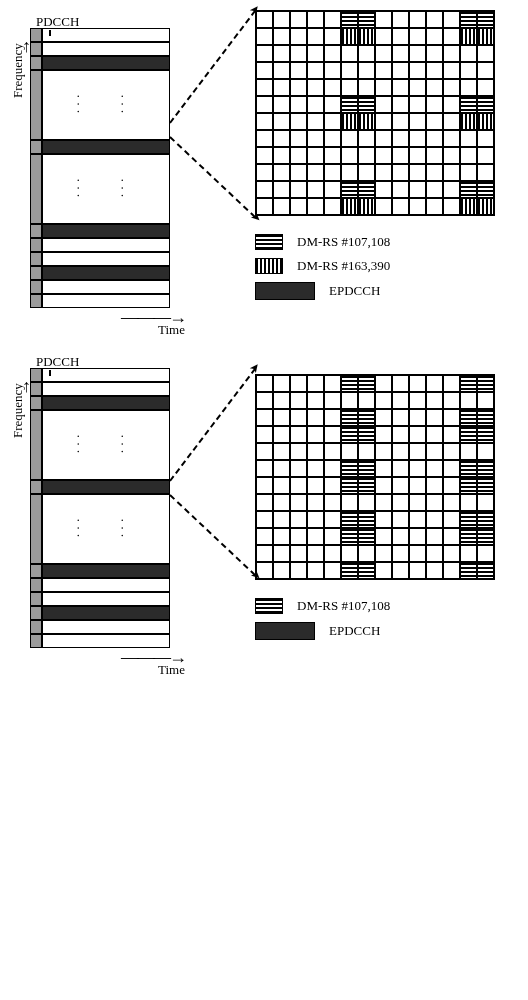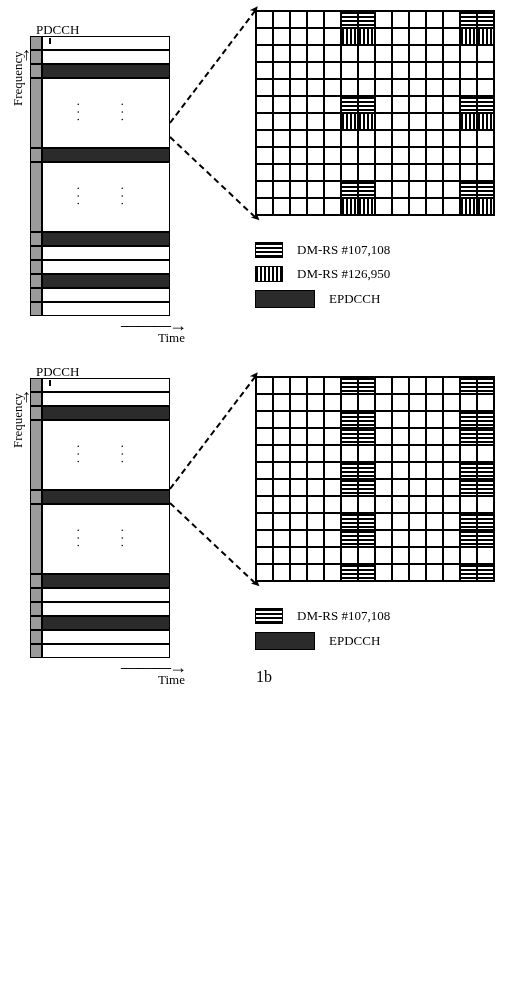--- a/index.html
+++ b/index.html
@@ -131,21 +131,21 @@
       to bottom, #000 0 2px, #fff 2px 4px
     );
   }
   .cell.v-stripe {
     background: repeating-linear-gradient(
       to right, #000 0 2px, #fff 2px 4px
     );
   }
   
   .legend {
-    margin-top: 26px;
+    margin-top: 18px;
     margin-left: 0px;
   }
   .legend-row {
     display: flex;
     align-items: center;
     gap: 14px;
     margin-bottom: 8px;
     font-size: 13px;
   }
   .swatch {
@@ -408,21 +408,21 @@
           <div class="cell v-stripe"></div>
           <div class="cell v-stripe"></div>
         </div>
       <div class="legend" id="legend-a">
           <div class="legend-row">
             <div class="swatch h-stripe"></div>
             <span>DM-RS #107,108</span>
           </div>
           <div class="legend-row">
             <div class="swatch v-stripe"></div>
-            <span>DM-RS #126,950</span>
+            <span>DM-RS #163,390</span>
           </div>
           <div class="legend-row">
             <div class="swatch solid"></div>
             <span>EPDCCH</span>
           </div>
         </div>
     </div>
   </div>
 <div class="connector" style="left: 160px; top: 112px; width: 140.602px; transform: rotate(-52.8041deg);">
       <span style="position: absolute; right: -6px; top: -9px; font-size: 12px;">➤</span>
@@ -680,20 +680,19 @@
             <div class="swatch h-stripe"></div>
             <span>DM-RS #107,108</span>
           </div>
           <div class="legend-row">
             <div class="swatch solid"></div>
             <span>EPDCCH</span>
           </div>
         </div>
     </div>
   </div>
-  <div class="fig-label">1b</div>
 <div class="connector" style="left: 160px; top: 112px; width: 140.602px; transform: rotate(-52.8041deg);">
       <span style="position: absolute; right: -6px; top: -9px; font-size: 12px;">➤</span>
     </div>
     <div class="connector" style="left: 160px; top: 126px; width: 116.726px; transform: rotate(43.2643deg);">
       <span style="position: absolute; right: -6px; top: -9px; font-size: 12px;">➤</span>
     </div>
   </div>
 
 </body></html>

